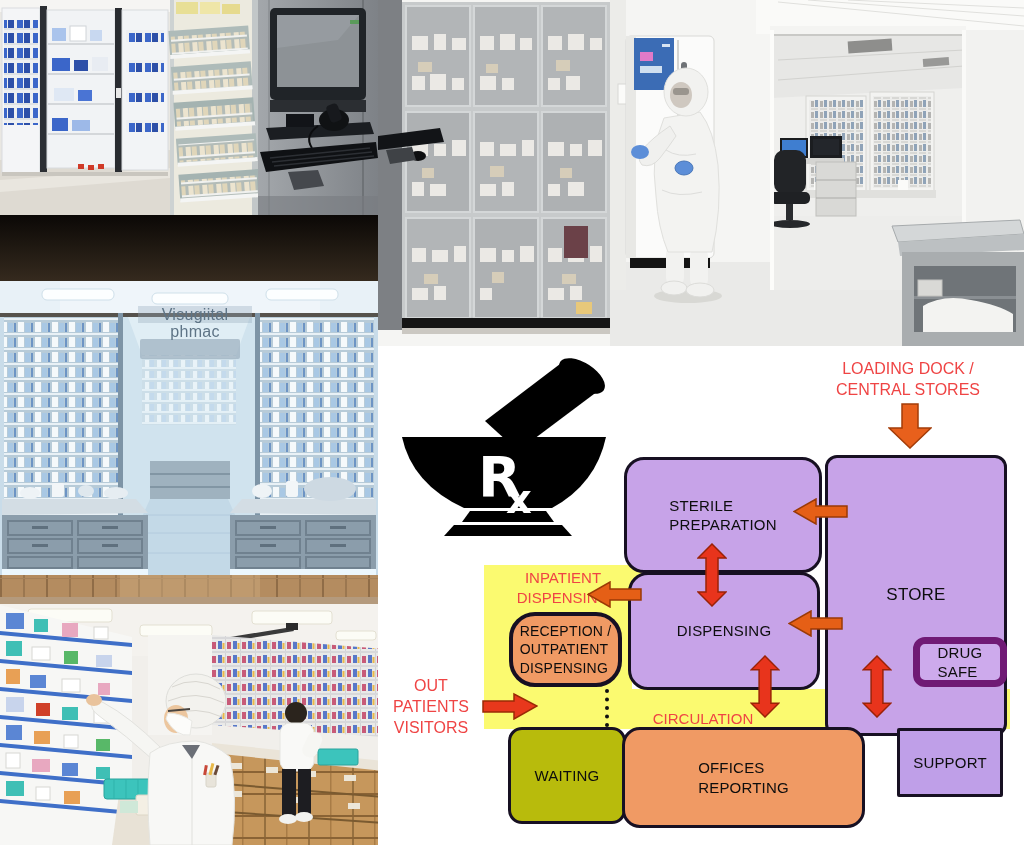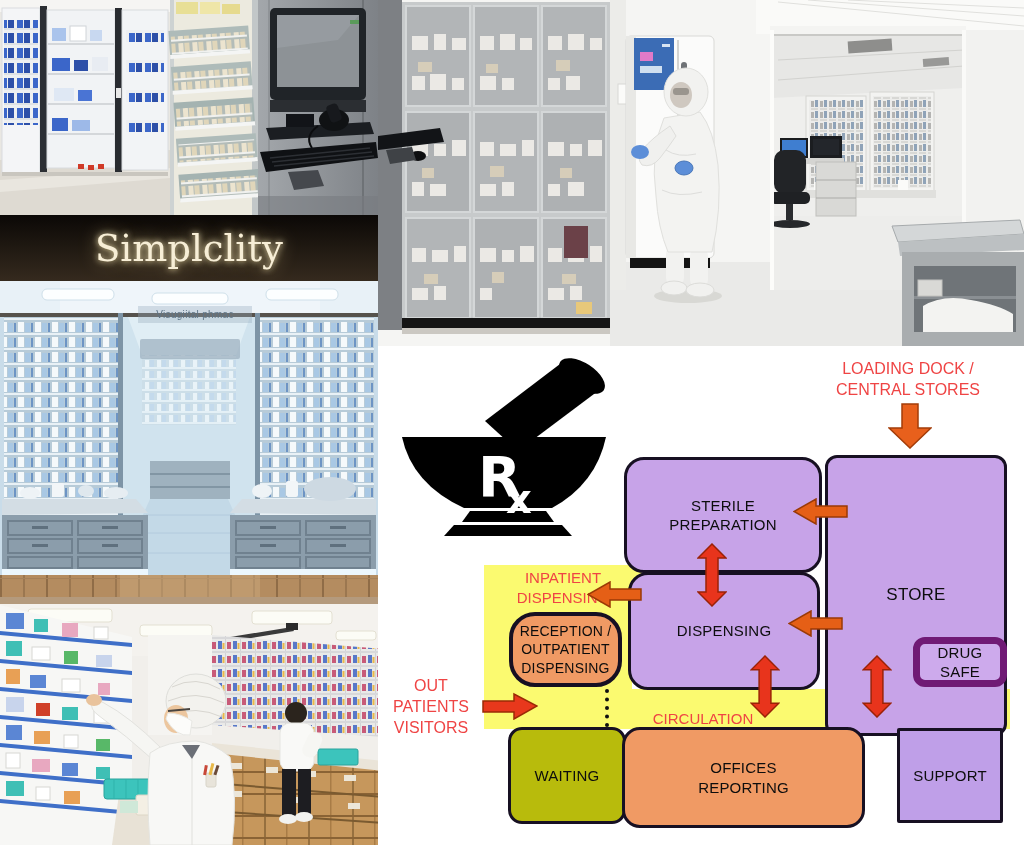--- a/index.html
+++ b/index.html
@@ -5,37 +5,37 @@
   html,body{margin:0;padding:0;background:#ffffff;}
   .canvas{position:relative;width:1024px;height:845px;overflow:hidden;background:#fff;
           font-family:"Liberation Sans",sans-serif;}
   .photo{position:absolute;overflow:hidden;}
   .photo svg{display:block;}
   
   .diagram{position:absolute;left:378px;top:346px;width:646px;height:499px;background:#fff;}
   .diagram *{box-sizing:border-box;}
   .yl{position:absolute;background:#fbfa70;z-index:1;}
   .room{position:absolute;display:flex;align-items:center;justify-content:center;
-        border:3px solid #171022;color:#0d0d0d;z-index:2;text-align:center;}
+        border:3px solid #171022;color:#0d0d0d;z-index:2;text-align:left;}
   .rlabel{white-space:pre-line;font-size:15px;line-height:1.3;letter-spacing:.2px;}
   .purple{background:#c7a3e8;}
   .purple2{background:#bf9fe8;}
   .orange{background:#f09a64;}
   .olive{background:#b8bb0c;}
   .safe{background:#cdaaec;border:7px solid #701a75;z-index:3;}
   .dlabel{position:absolute;color:#ef4444;white-space:pre-line;text-align:center;
           font-size:15px;line-height:1.32;z-index:4;}
   .arr{position:absolute;z-index:5;}
   .dots{position:absolute;width:0;border-left:4px dotted #101010;z-index:6;}
   
   .brand-sign{position:absolute;left:28px;top:227px;width:322px;text-align:center;z-index:7;
       font-family:"DejaVu Serif",serif;font-size:37px;font-weight:500;color:#f7eed6;
       text-shadow:0 0 6px rgba(255,242,196,.95),0 0 18px rgba(255,228,150,.65),0 1px 2px rgba(40,25,5,.5);}
   .door-sign{position:absolute;left:138px;top:306px;width:114px;height:17px;z-index:7;
-      background:rgba(148,170,186,.35);color:#5e7486;font-size:10px;line-height:17px;
+      background:rgba(148,170,186,.35);color:#5e7486;font-size:16px;line-height:17px;
       text-align:center;letter-spacing:.3px;}
 </style>
 </head>
 <body>
 
 <div class="canvas">
 
   <div class="photo" style="left:0;top:0;width:258px;height:215px;">
   <svg width="258" height="215" viewBox="0 0 258 215" xmlns="http://www.w3.org/2000/svg">
     <defs>
@@ -423,21 +423,20 @@
       </g>
       <ellipse cx="330" cy="274" rx="26" ry="12" fill="#cdd9e2"></ellipse>
       <ellipse cx="262" cy="276" rx="10" ry="7" fill="#eef3f6"></ellipse>
       <rect x="286" y="266" width="12" height="16" rx="2" fill="#f2f6f8"></rect>
       <rect x="230" y="354" width="146" height="6" fill="#ecf7fd"></rect>
     </g>
     <rect y="360" width="378" height="22" fill="url(#pd-wood)"></rect>
     <rect x="120" y="360" width="140" height="22" fill="#c9a87c" opacity="0.5"></rect>
   </svg>
   </div>
-  <div class="brand-sign">Simplclity</div>
   <div class="door-sign">Visugiital phmac</div>
 
   <div class="photo" style="left:0;top:597px;width:384px;height:248px;">
   <svg width="384" height="248" viewBox="0 0 384 248" xmlns="http://www.w3.org/2000/svg">
     <defs>
       <pattern id="pe-cubby" width="15" height="14" patternUnits="userSpaceOnUse">
         <rect width="15" height="14" fill="#e9e9e8"></rect>
         <rect width="1" height="14" fill="#d2d2d4"></rect>
         <rect y="12" width="15" height="2" fill="#d8d8da"></rect>
         <rect x="2" y="3" width="4" height="7" fill="#c85a78"></rect>
@@ -604,21 +603,21 @@
 OUTPATIENT
 DISPENSING</span>
     </div>
     <div class="room olive" style="left:130px;top:381px;width:118px;height:97px;border-radius:14px;">
       <span class="rlabel">WAITING</span>
     </div>
     <div class="room orange" style="left:244px;top:381px;width:243px;height:101px;border-radius:18px;">
       <span class="rlabel">OFFICES
 REPORTING</span>
     </div>
-    <div class="room purple2" style="left:519px;top:382px;width:106px;height:95px;border-radius:2px;">
+    <div class="room purple2" style="left:519px;top:382px;width:106px;height:69px;border-radius:2px;">
       <span class="rlabel">SUPPORT</span>
     </div>
 
     <svg class="arr" style="left:510px;top:57px;" width="44" height="46" viewBox="0 0 44 46" xmlns="http://www.w3.org/2000/svg">
       <polygon points="14,1 30,1 30,25 43,25 22,45 1,25 14,25" fill="#e8601c" stroke="#a33c08" stroke-width="1.5"></polygon>
     </svg>
     <svg class="arr" style="left:415px;top:152px;" width="55" height="27" viewBox="0 0 55 27" xmlns="http://www.w3.org/2000/svg">
       <polygon points="54,8 23,8 23,1 1,13.5 23,26 23,19 54,19" fill="#e55f16" stroke="#9a3a06" stroke-width="1.5"></polygon>
     </svg>
     <svg class="arr" style="left:410px;top:264px;" width="55" height="27" viewBox="0 0 55 27" xmlns="http://www.w3.org/2000/svg">

